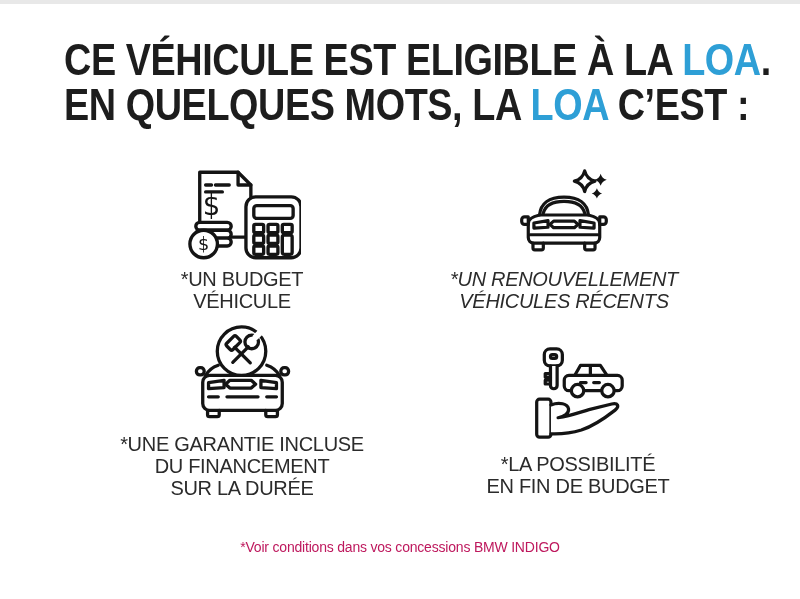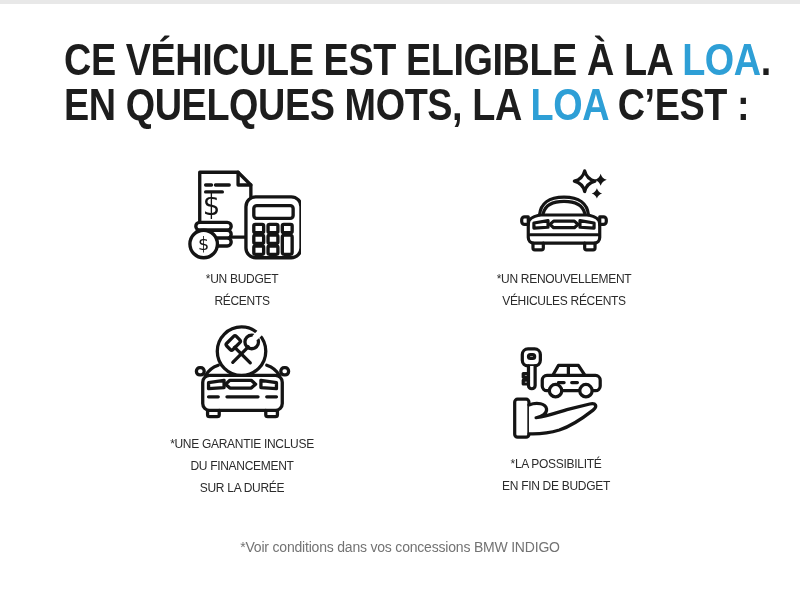--- a/index.html
+++ b/index.html
@@ -22,31 +22,31 @@
   .title-line{transform:scaleX(0.84);transform-origin:50% 50%;white-space:nowrap;}
   .title .accent{color:var(--accent);}
   .benefit{
     position:absolute;width:340px;text-align:center;
   }
   .benefit .icon{
     height:95px;display:flex;align-items:center;justify-content:center;
   }
   .benefit .label{
     margin:6px 0 0 0;color:var(--body);
-    font-size:12px;line-height:22px;letter-spacing:-0.3px;font-weight:400;
+    font-size:20px;line-height:22px;letter-spacing:-0.3px;font-weight:400;
   }
   .benefit.row2 .label{margin-top:12px;}
   .label .ln{display:block;white-space:nowrap;}
   .b1{left:72px;top:163px;}
-  .b2{left:394px;top:163px;}
+  .b2{left:394px;top:163px;font-style:italic;}
   .b3{left:72px;top:322px;}
-  .b4{left:386px;top:342px;}
+  .b4{left:408px;top:342px;}
   .footer{
     position:absolute;left:0;top:535px;width:800px;text-align:center;
-    color:#737373;font-size:14px;line-height:16px;letter-spacing:-0.2px;
+    color:#be185d;font-size:14px;line-height:16px;letter-spacing:-0.2px;
   }
   svg .s{fill:none;stroke:#141414;stroke-width:3.4;stroke-linecap:round;stroke-linejoin:round;}
   svg .sw{fill:#ffffff;stroke:#141414;stroke-width:3.4;stroke-linecap:round;stroke-linejoin:round;}
   svg .fill{fill:#141414;stroke:none;}
   svg .glyph{fill:#141414;stroke:none;font-family:"DejaVu Sans",sans-serif;}
 </style>
 </head>
 <body>
 
 <div class="page">
@@ -77,21 +77,21 @@
           <rect class="s" x="100" y="55" width="10" height="8.5" rx="1.5"></rect>
           <rect class="s" x="71" y="66" width="10" height="8.5" rx="1.5"></rect>
           <rect class="s" x="85.5" y="66" width="10" height="8.5" rx="1.5"></rect>
           <rect class="s" x="71" y="77" width="10" height="8.5" rx="1.5"></rect>
           <rect class="s" x="85.5" y="77" width="10" height="8.5" rx="1.5"></rect>
           <rect class="s" x="100" y="66" width="10" height="19.5" rx="2"></rect>
         </svg>
       </div>
       <p class="label">
         <span class="ln">*UN BUDGET</span>
-        <span class="ln">RÉCENTS</span>
+        <span class="ln">VÉHICULE</span>
         <span class="ln"></span>
       </p>
     </section>
 
     <section class="benefit b2">
       <div class="icon">
         <svg width="94" height="94" viewBox="0 0 100 100" aria-hidden="true">
           <path class="sw" d="M72,3 C73.5,9 77,12.5 83,14 C77,15.5 73.5,19 72,25 C70.5,19 67,15.5 61,14 C67,12.5 70.5,9 72,3 Z"></path>
           <path class="fill" d="M89,6 C90,9.4 92.1,11.5 95.5,12.5 C92.1,13.5 90,15.6 89,19 C88,15.6 85.9,13.5 82.5,12.5 C85.9,11.5 88,9.4 89,6 Z"></path>
           <path class="fill" d="M85,21.5 C85.9,24.4 87.6,26.1 90.5,27 C87.6,27.9 85.9,29.6 85,32.5 C84.1,29.6 82.4,27.9 79.5,27 C82.4,26.1 84.1,24.4 85,21.5 Z"></path>

